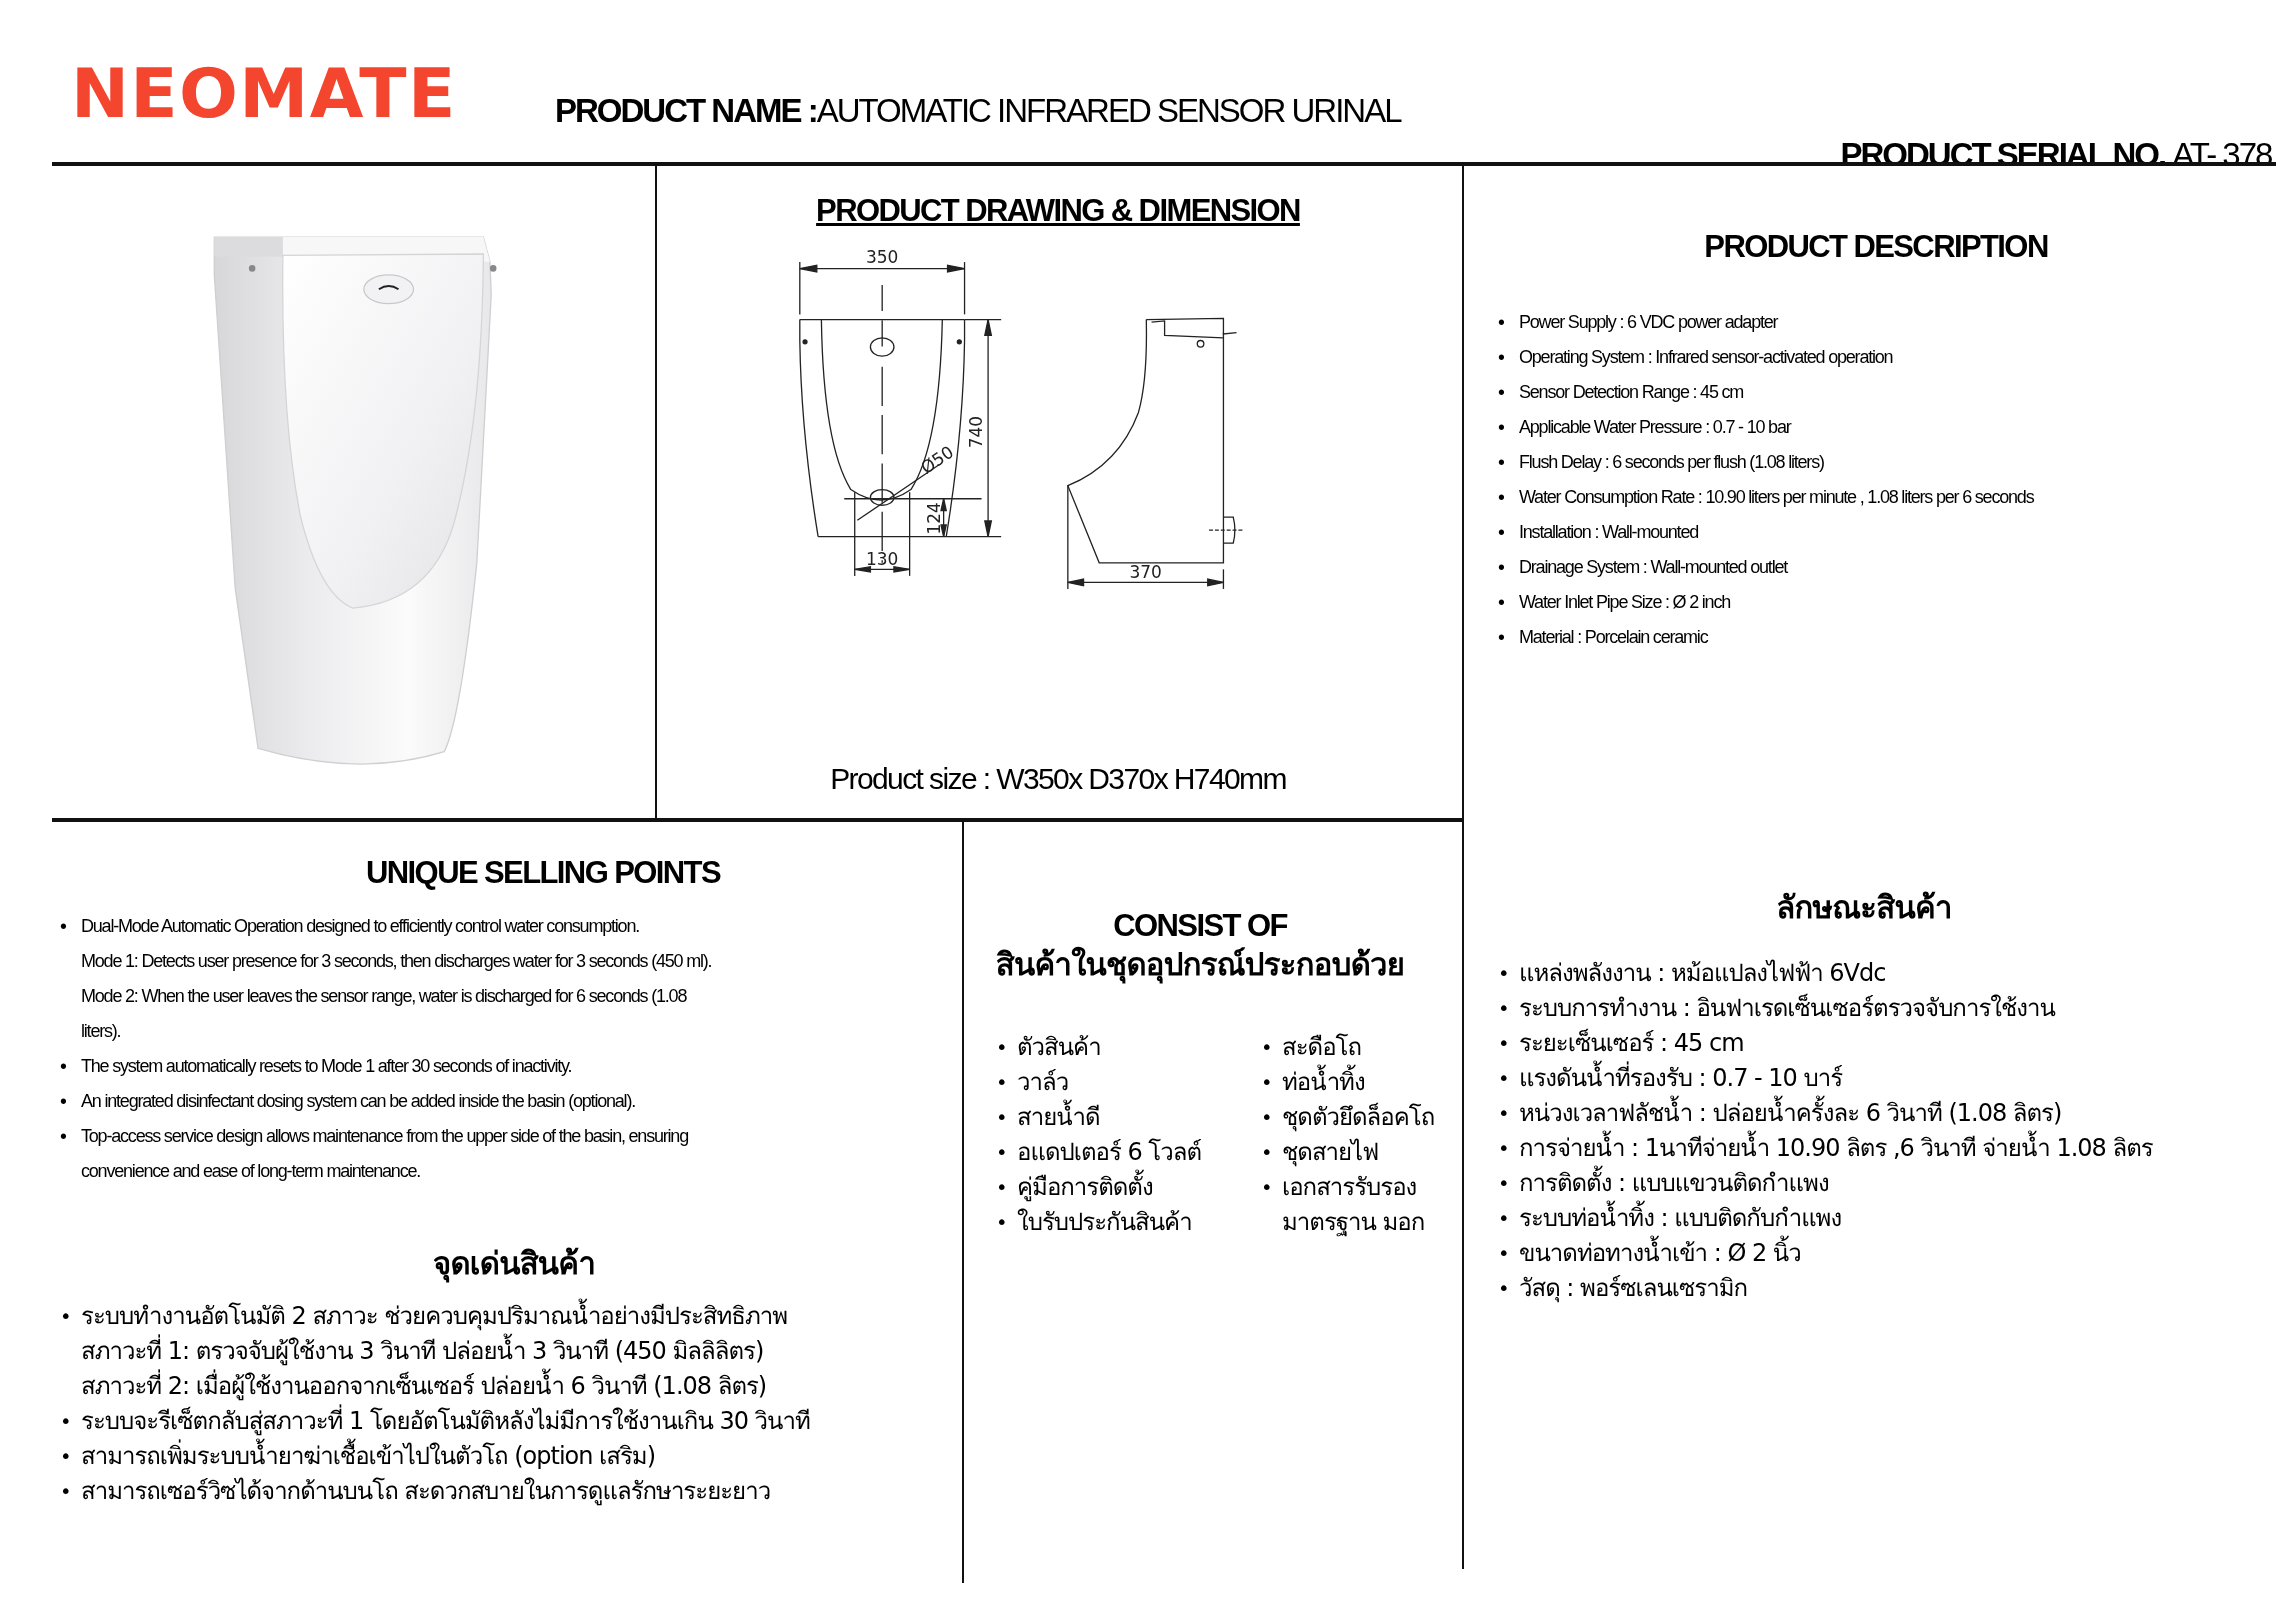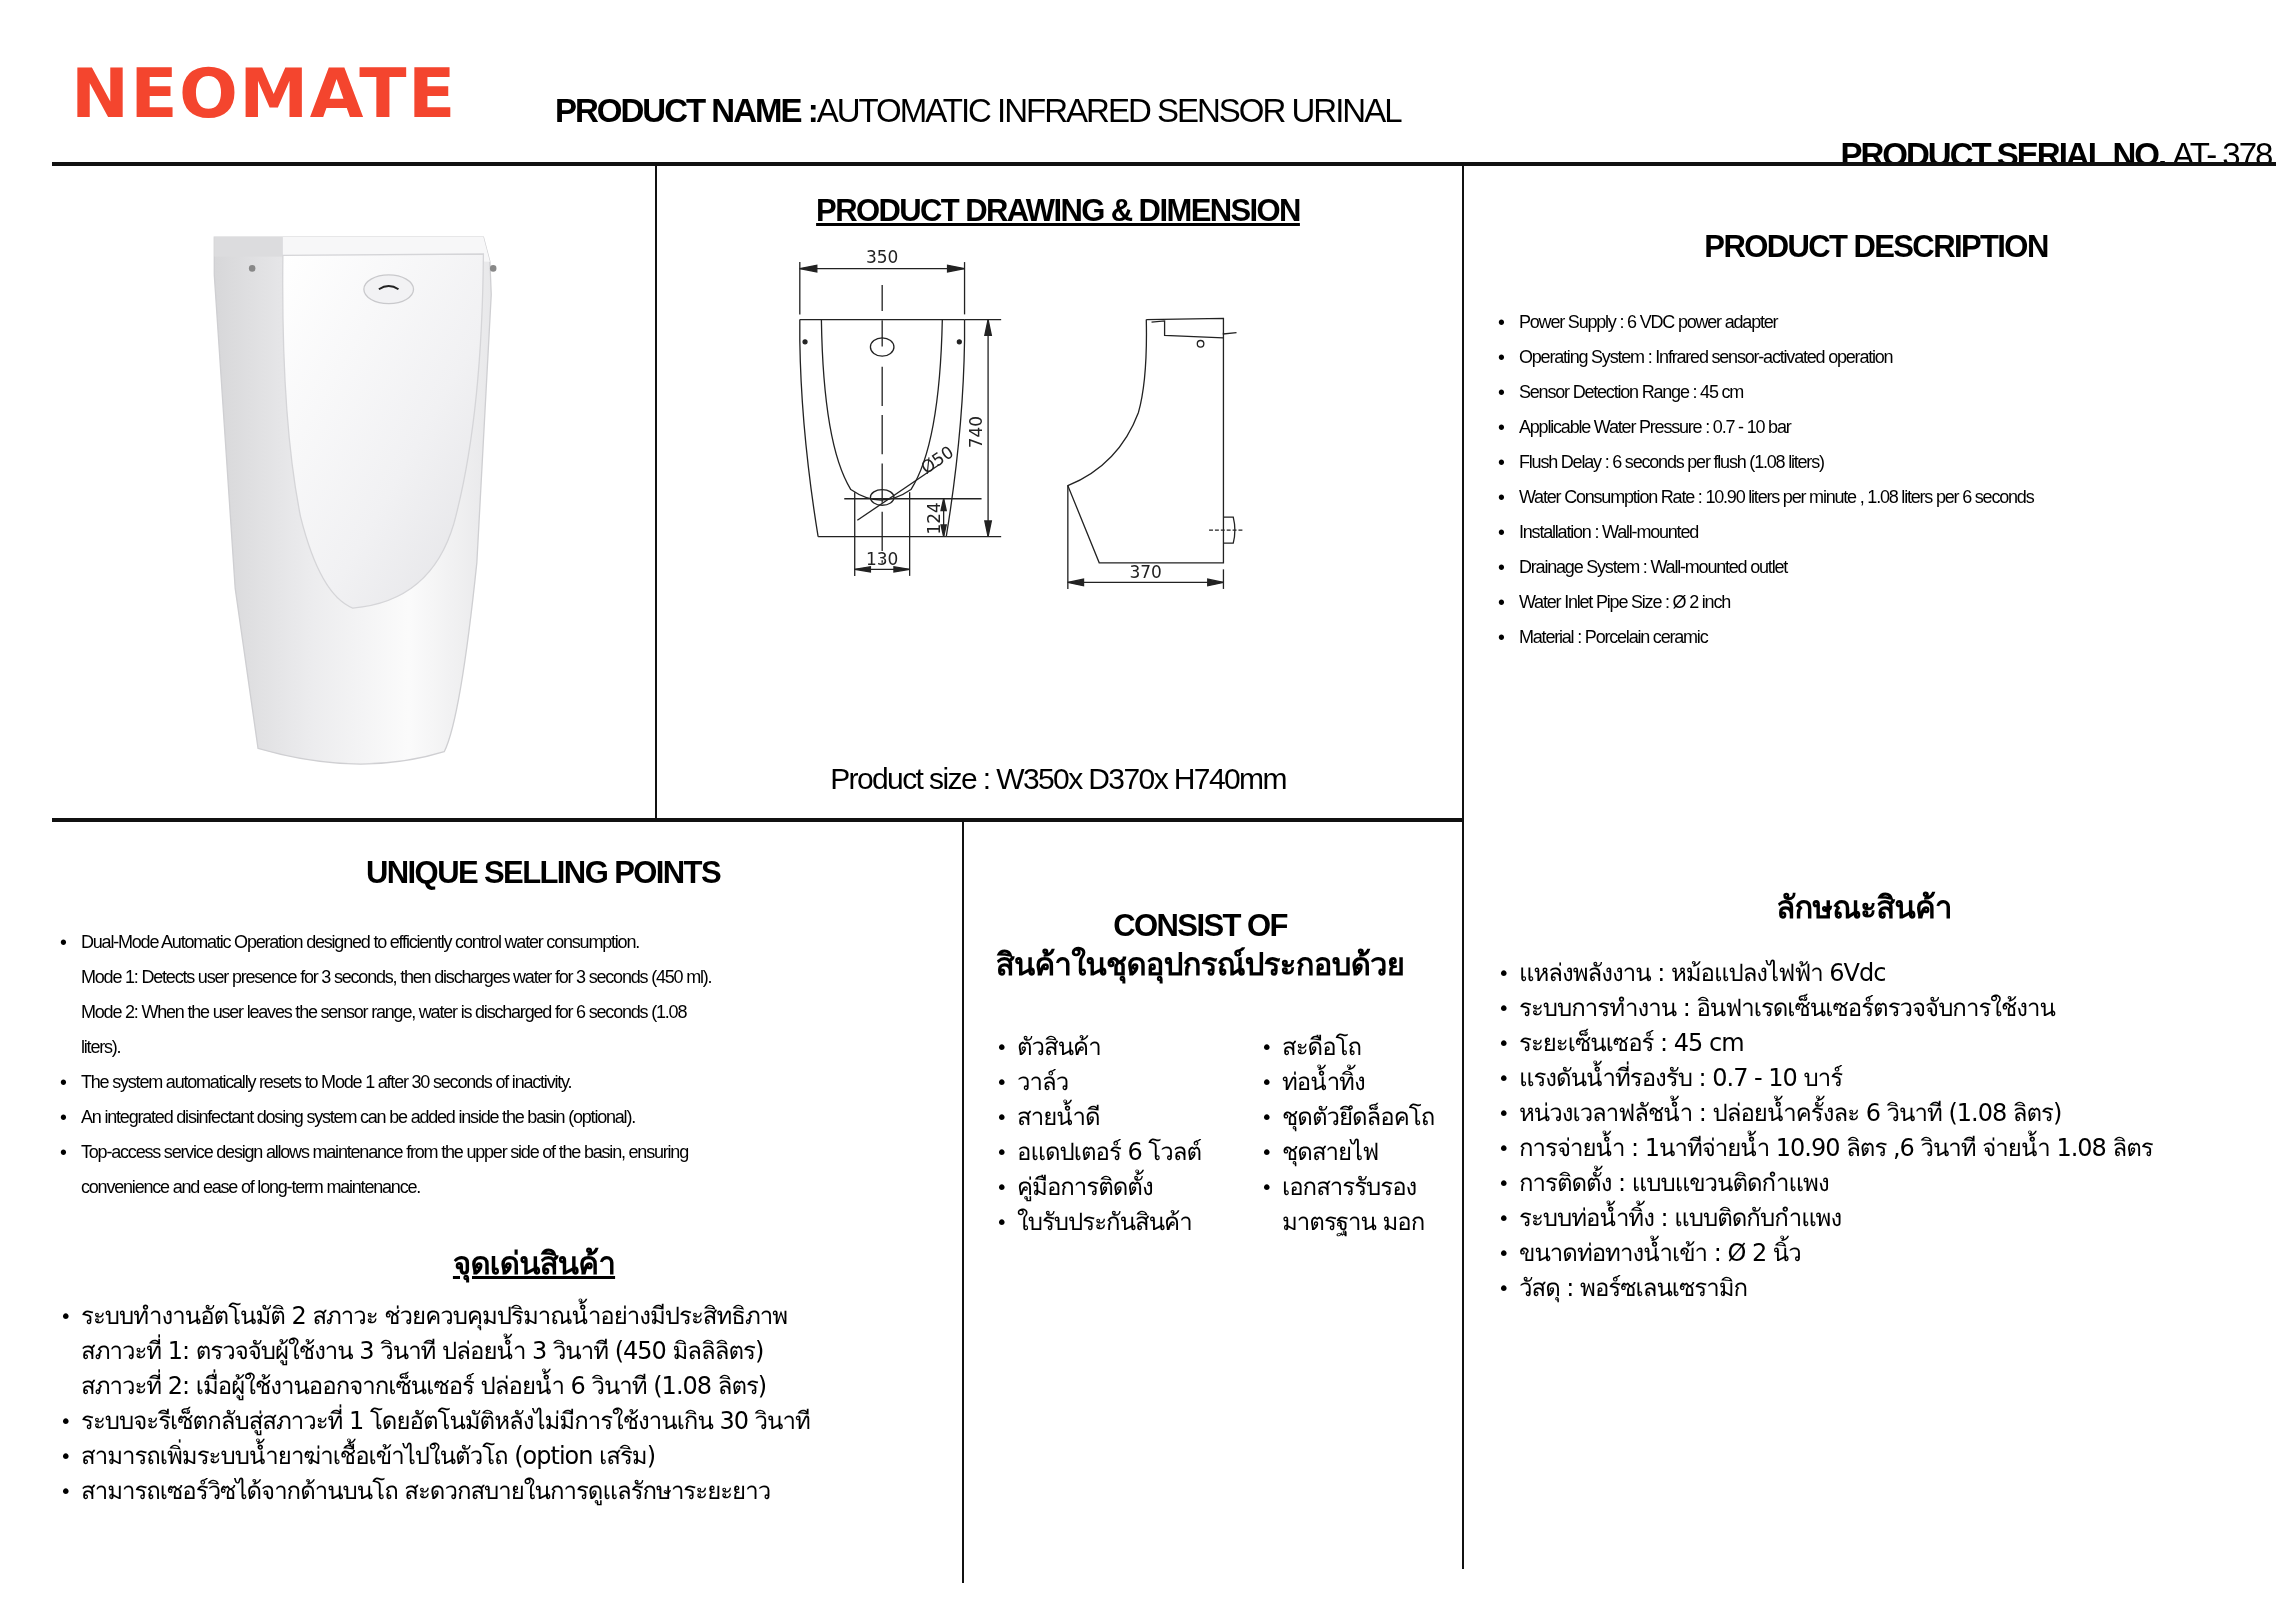--- a/index.html
+++ b/index.html
@@ -144,32 +144,32 @@
   <li>Applicable Water Pressure : 0.7 - 10 bar</li>
   <li>Flush Delay : 6 seconds per flush (1.08 liters)</li>
   <li>Water Consumption Rate : 10.90 liters per minute , 1.08 liters per 6 seconds</li>
   <li>Installation : Wall-mounted</li>
   <li>Drainage System : Wall-mounted outlet</li>
   <li>Water Inlet Pipe Size : Ø 2 inch</li>
   <li>Material : Porcelain ceramic</li>
 </ul>
 
 <div class="sec-title" style="left:543px; top:856px;">UNIQUE SELLING POINTS</div>
-<ul class="list" style="left:60px; top:909px;margin-top:16px;">
+<ul class="list" style="left:60px; top:909px;">
   <li>Dual-Mode Automatic Operation designed to efficiently control water consumption.</li>
   <li class="cont">Mode 1: Detects user presence for 3 seconds, then discharges water for 3 seconds (450 ml).</li>
   <li class="cont">Mode 2: When the user leaves the sensor range, water is discharged for 6 seconds (1.08</li>
   <li class="cont">liters).</li>
   <li>The system automatically resets to Mode 1 after 30 seconds of inactivity.</li>
   <li>An integrated disinfectant dosing system can be added inside the basin (optional).</li>
   <li>Top-access service design allows maintenance from the upper side of the basin, ensuring</li>
   <li class="cont">convenience and ease of long-term maintenance.</li>
 </ul>
 
-<div class="sec-title thai-title" style="left:534px; top:1246px;text-decoration:underline;">จุดเด่นสินค้า</div>
+<div class="sec-title thai-title" style="left:514px; top:1246px;">จุดเด่นสินค้า</div>
 <ul class="list thai" style="left:60px; top:1299px;">
   <li>ระบบทำงานอัตโนมัติ 2 สภาวะ ช่วยควบคุมปริมาณน้ำอย่างมีประสิทธิภาพ</li>
   <li class="cont">สภาวะที่ 1: ตรวจจับผู้ใช้งาน 3 วินาที ปล่อยน้ำ 3 วินาที (450 มิลลิลิตร)</li>
   <li class="cont">สภาวะที่ 2: เมื่อผู้ใช้งานออกจากเซ็นเซอร์ ปล่อยน้ำ 6 วินาที (1.08 ลิตร)</li>
   <li>ระบบจะรีเซ็ตกลับสู่สภาวะที่ 1 โดยอัตโนมัติหลังไม่มีการใช้งานเกิน 30 วินาที</li>
   <li>สามารถเพิ่มระบบน้ำยาฆ่าเชื้อเข้าไปในตัวโถ (option เสริม)</li>
   <li>สามารถเซอร์วิซได้จากด้านบนโถ สะดวกสบายในการดูแลรักษาระยะยาว</li>
 </ul>
 
 <div class="sec-title" style="left:1200px; top:909px;">CONSIST OF</div>

